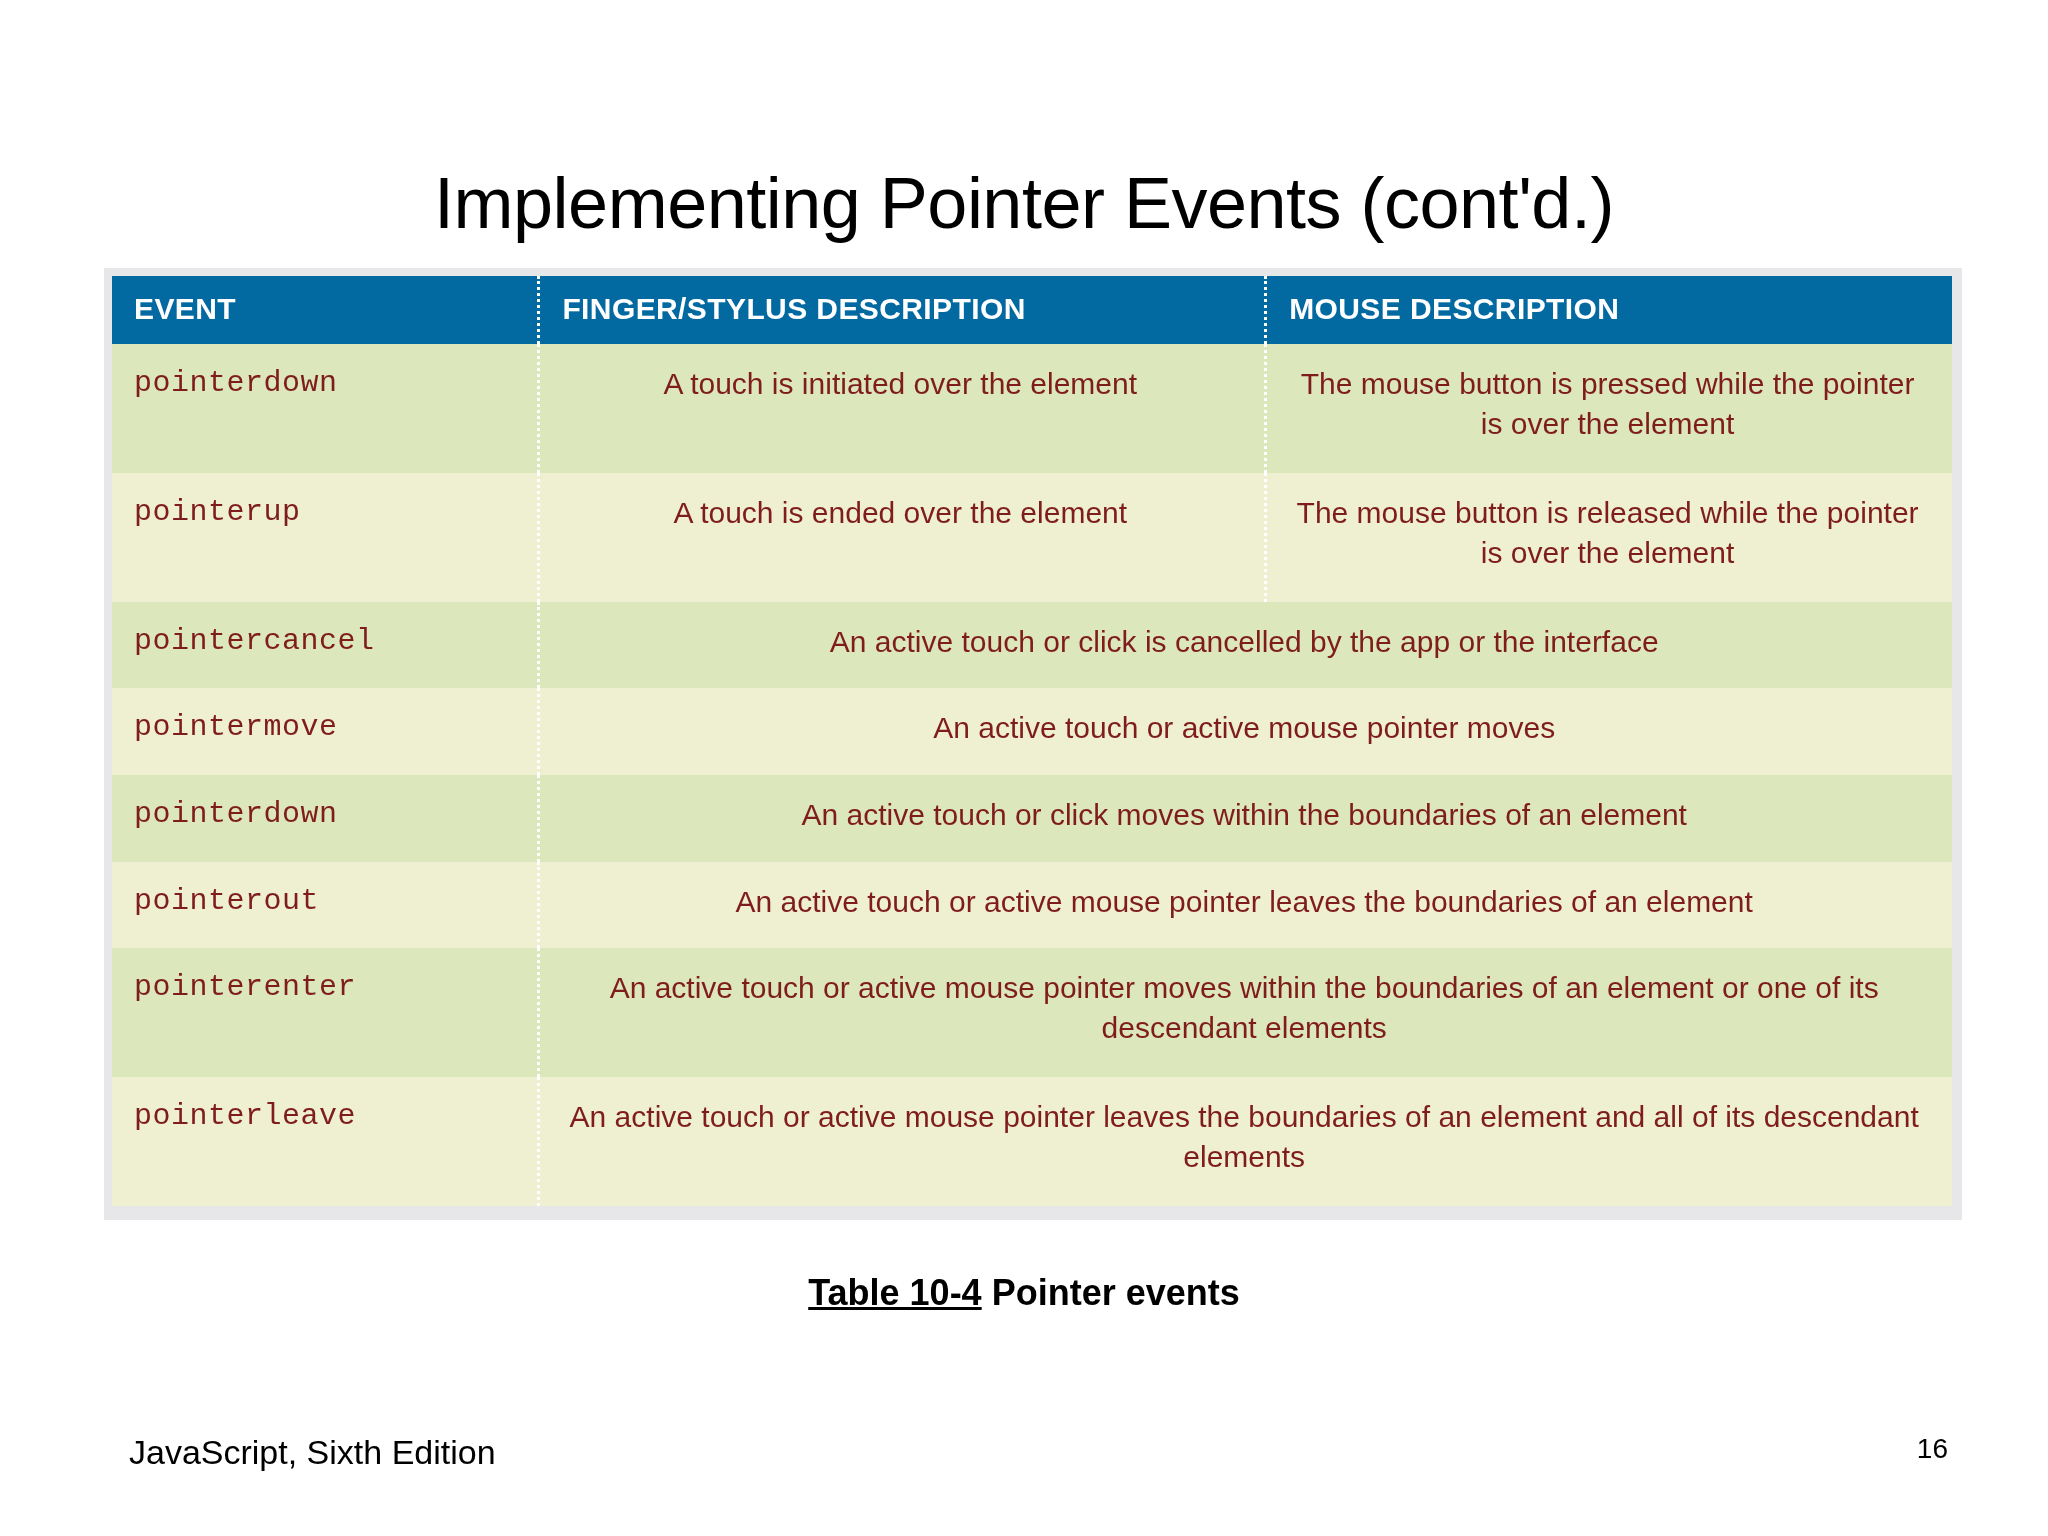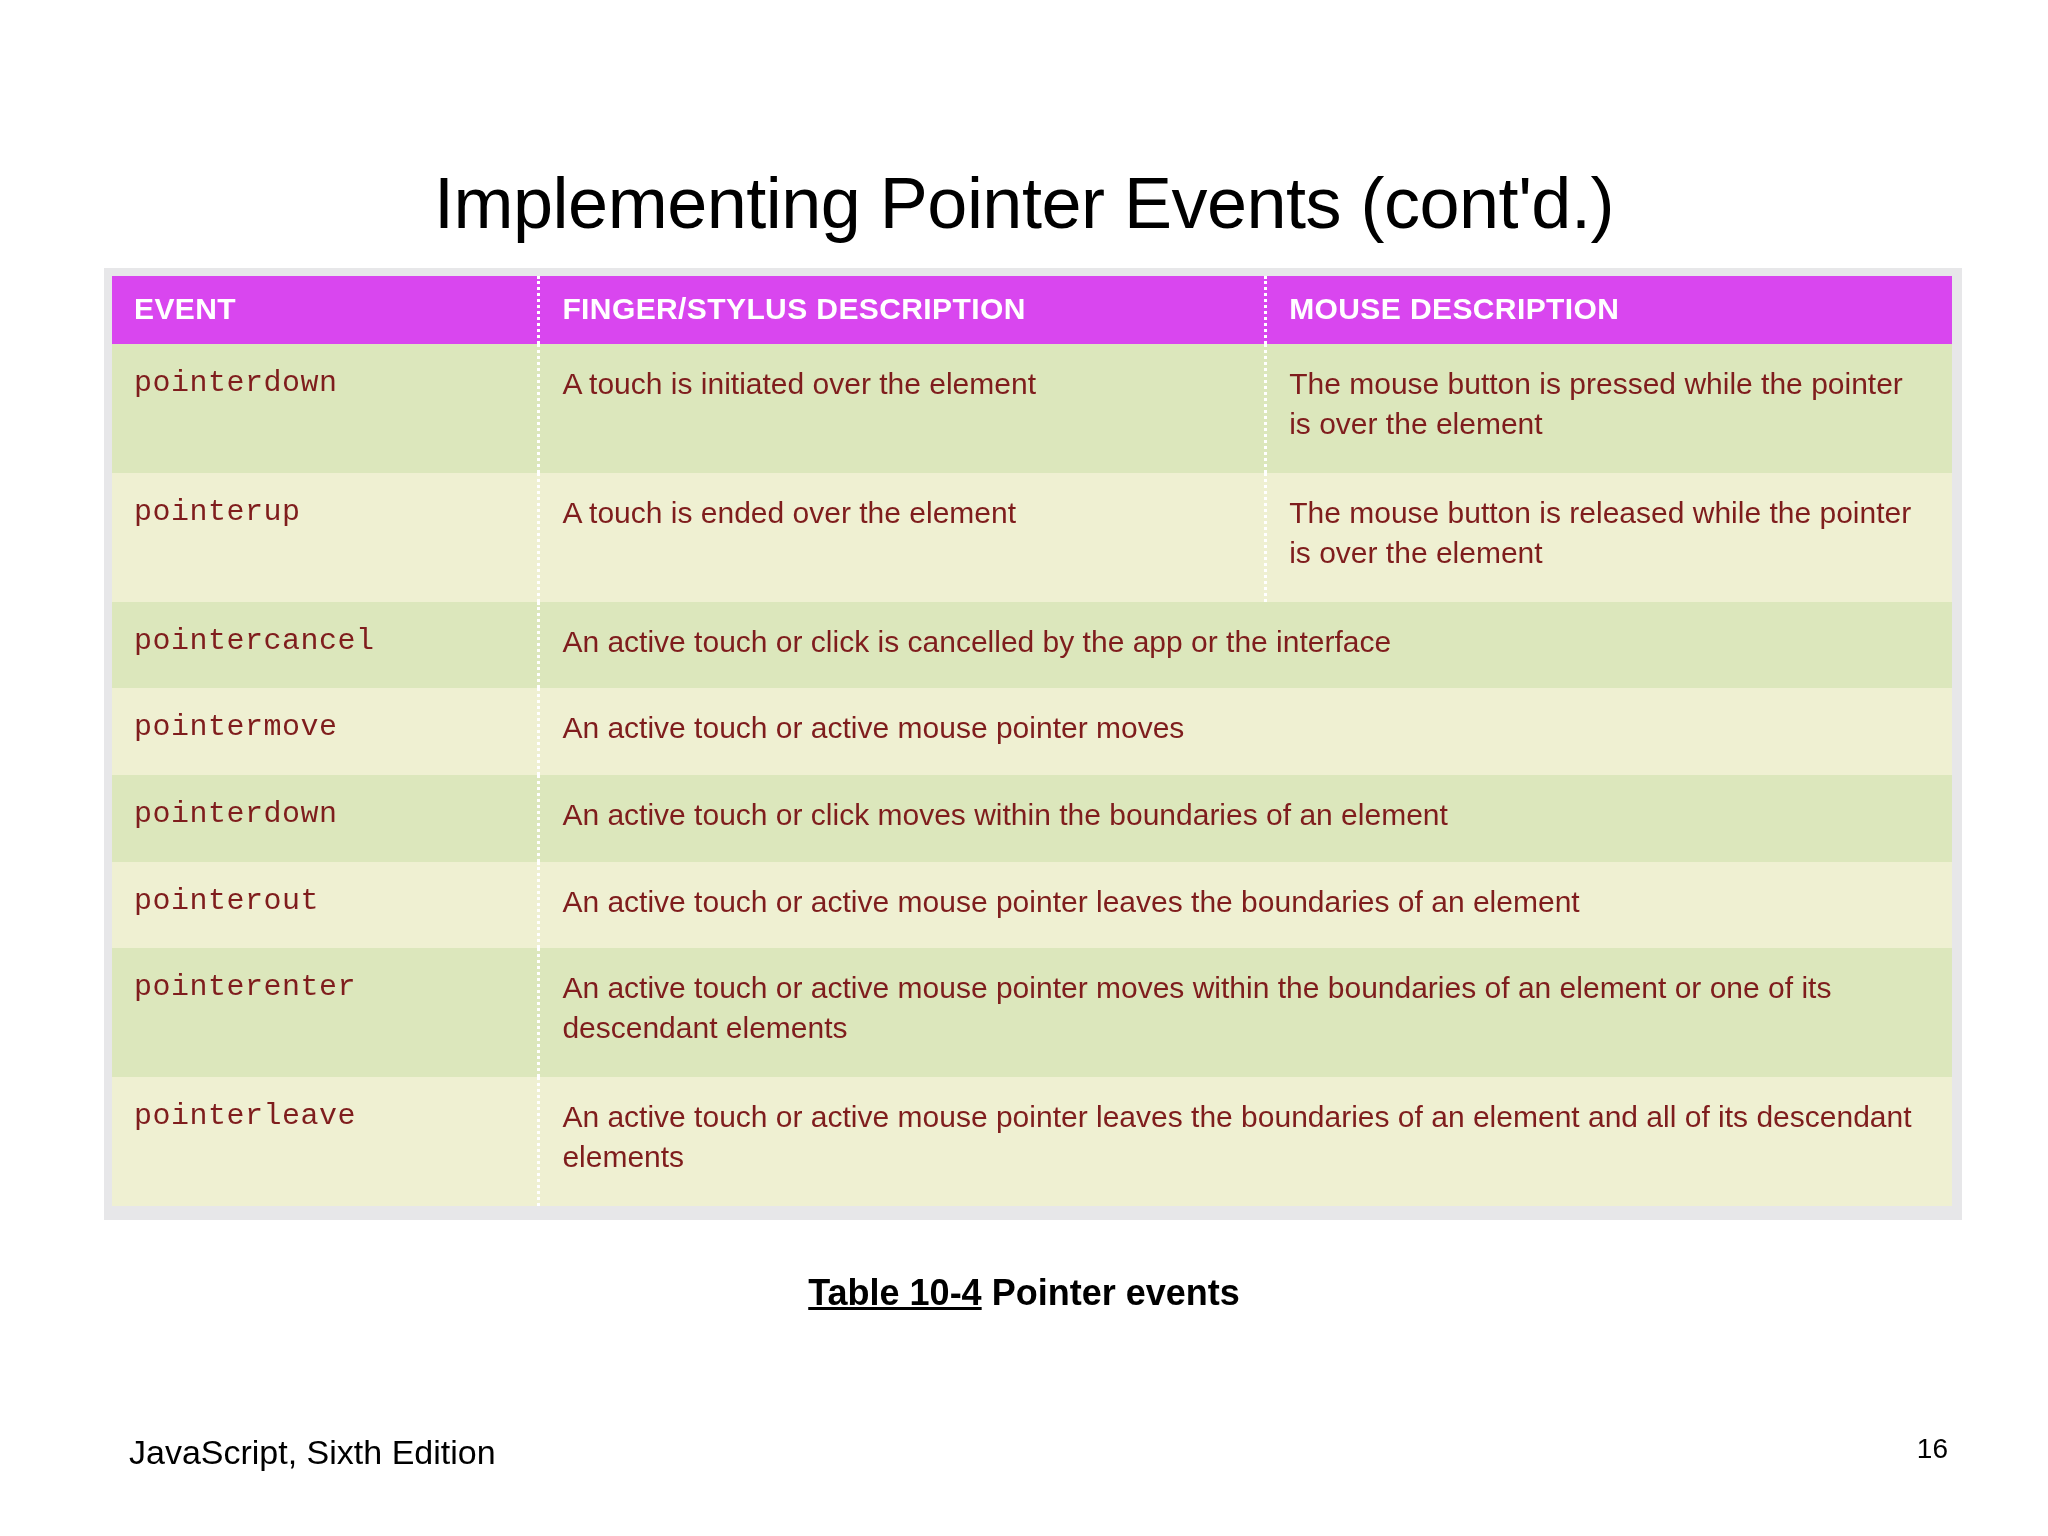--- a/index.html
+++ b/index.html
@@ -55,21 +55,21 @@
     table-layout: fixed;
     background: #eff0d2;
   }
 
   .event-table col.c-event   { width: 23.2%; }
   .event-table col.c-finger  { width: 39.5%; }
   .event-table col.c-mouse   { width: 37.3%; }
 
   
   thead th {
-    background: #d946ef;
+    background: #0369a1;
     color: #ffffff;
     font-size: 30px;
     font-weight: 700;
     letter-spacing: 0.4px;
     text-align: left;
     padding: 16px 0 18px 22px;
     vertical-align: middle;
     height: 64px;
     box-sizing: border-box;
   }
@@ -87,20 +87,21 @@
   }
   tbody td.ev {
     font-family: "Liberation Mono", "DejaVu Sans Mono", monospace;
     font-size: 30px;
     letter-spacing: 0.5px;
     white-space: nowrap;
     padding-left: 22px;
   }
   tbody td.divider {
     border-left: 3px dotted #ffffff;
+    text-align: center;
   }
   tbody tr.green td { background: #dce7bc; }
   tbody tr.cream td { background: #eff0d2; }
 
   
   .table-caption {
     position: absolute;
     left: 0;
     right: 0;
     top: 1272px;

